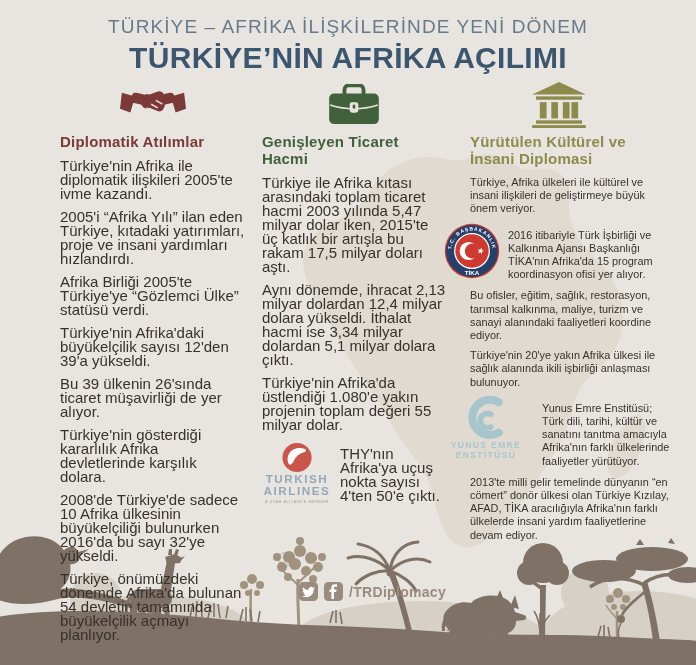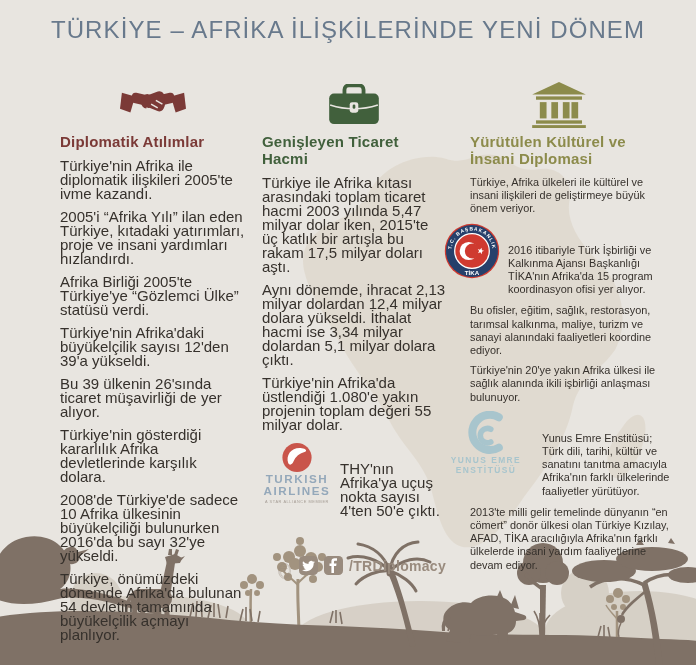--- a/index.html
+++ b/index.html
@@ -3,21 +3,21 @@
 <meta charset="utf-8">
 <style>
   html,body{margin:0;padding:0}
   body{
     position:relative;width:696px;height:665px;overflow:hidden;
     background:var(--bg,#e8e5e0);
     font-family:"Liberation Sans",sans-serif;
   }
   
   .header{position:absolute;top:16px;left:0;right:0;text-align:center;z-index:3}
-  .subtitle{font-size:24px;color:var(--subtitle,#68798c);letter-spacing:1.1px;font-weight:400}
+  .subtitle{font-size:19px;color:var(--subtitle,#68798c);letter-spacing:1.1px;font-weight:400}
   .title{font-size:30px;color:var(--title,#3c5670);font-weight:800;letter-spacing:.3px;margin-top:3px}
 
   
   .africa-map{position:absolute;left:262px;top:118px;width:424px;height:470px;z-index:0;opacity:.6}
   .savanna{position:absolute;left:0;bottom:0;width:696px;height:138px;z-index:1}
 
   
   .col{position:absolute;top:82px;z-index:2}
   .col1{left:60px;width:186px}
   .col2{left:262px;width:184px}
@@ -31,41 +31,42 @@
   .col2 .col-heading{color:var(--acc2,#41603c)}
   .col3 .col-heading{color:var(--acc3,#8c8b4b)}
   .para{color:var(--body,#36312c);margin:0 0 9px}
   .col1 .para,.col2 .para{font-size:15px;line-height:14px}
   .col3 .para{font-size:10.9px;line-height:13.2px;margin-bottom:7px}
   .col3 .pad{padding-left:26px}
   .col3 .col-heading{padding-left:26px}
 
   
   .logo-row{display:flex;align-items:flex-start;gap:8px;margin:4px 0 8px}
-  .logo-row .para{flex:1;margin:21px 0 0}
+  .logo-row .para{flex:1;margin:6px 0 0}
   .thy-logo{flex:0 0 70px}
   .tika-logo{flex:0 0 56px}
   .yee-logo{flex:0 0 96px;margin-left:-6px}
 
   
-  .seal-row{display:flex;align-items:flex-start;gap:8px;margin-top:12px;padding-left:16px}
+  .seal-row{display:flex;align-items:flex-end;gap:8px;margin-top:12px;padding-left:16px}
   .social{display:flex;align-items:center;gap:6px;margin-top:26px}
   .social-handle{font-size:14px;font-weight:bold;color:var(--taupe,#998b7e);letter-spacing:.3px}
   .badge{display:block}
 </style>
 </head>
 <body>
 
 <svg class="africa-map" viewBox="0 0 120 130" aria-hidden="true">
   <path fill="#dcd4c7" d="M30 20 C34 12 44 8 52 10 C58 12 60 8 66 9 C70 10 72 14 78 13 C84 12 88 16 87 22 C86 28 90 34 96 40 C102 46 104 56 100 64 C96 70 90 72 88 80 C86 90 80 98 74 106 C70 112 64 120 58 120 C52 120 50 112 48 104 C46 96 40 92 36 84 C32 76 26 70 22 62 C18 54 14 50 12 42 C10 34 16 30 20 28 C24 26 26 26 30 20 Z"></path>
   <path fill="#dcd4c7" d="M102 86 C106 80 110 82 108 90 C106 98 100 104 98 98 C97 93 99 90 102 86 Z"></path>
 </svg>
 
 <div class="header">
   <div class="subtitle">TÜRKİYE – AFRİKA İLİŞKİLERİNDE YENİ DÖNEM</div>
+  <div class="title">TÜRKİYE’NİN AFRİKA AÇILIMI</div>
 </div>
 
 <section class="col col1">
   <div class="icon-wrap">
     <svg width="66" height="38" viewBox="0 0 70 40" aria-hidden="true">
       <g fill="currentColor">
         <polygon points="2,7 16,11 11,28 0,24"></polygon>
         <polygon points="68,7 54,11 59,28 70,24"></polygon>
         <rect x="12" y="9" width="27" height="11" rx="4" transform="rotate(13 25 14)"></rect>
         <rect x="31" y="9" width="27" height="11" rx="4" transform="rotate(-13 45 14)"></rect>

